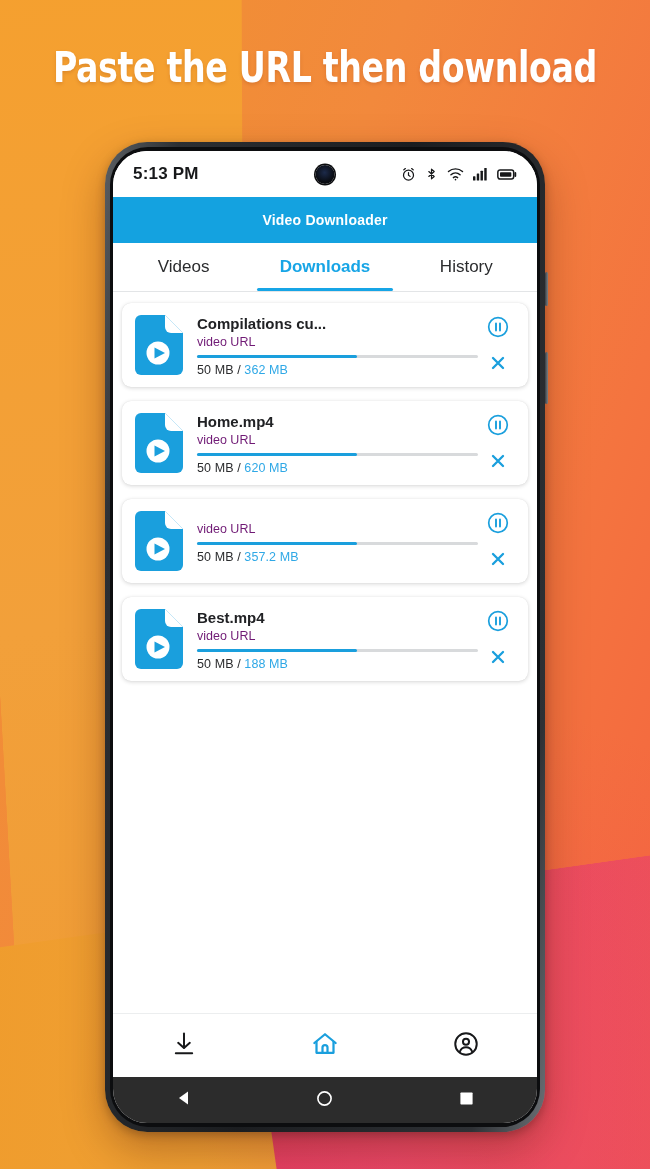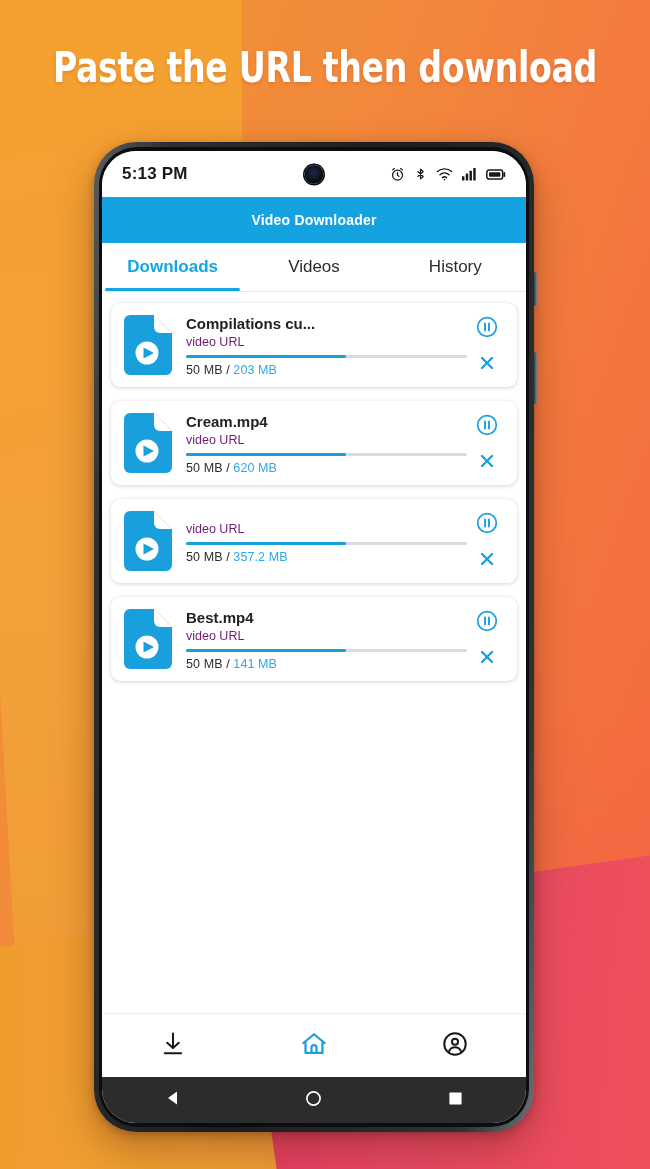--- a/index.html
+++ b/index.html
@@ -50,21 +50,21 @@
     font-weight: bold;
     font-size: 42px;
     letter-spacing: -0.4px;
     transform: scaleX(0.88);
     text-shadow: 0 2px 4px rgba(120,40,10,0.18);
     white-space: nowrap;
   }
 
   
   #phone {
-    position: absolute; left: 94px; top: 142px;
+    position: absolute; left: 105px; top: 142px;
     width: 440px; height: 990px;
     border-radius: 42px;
     background: linear-gradient(100deg, #5b5f63 0%, #2c2f33 12%, #1b1d20 50%, #2e3135 88%, #6b7075 100%);
     padding: 5px;
     box-shadow: 0 18px 42px rgba(90,30,10,0.35), 0 3px 10px rgba(0,0,0,0.25);
   }
   .phone-inner {
     width: 100%; height: 100%;
     border-radius: 38px;
     background: #0c0d0f;
@@ -279,22 +279,22 @@
             </svg>
           </span>
         </div>
       </div>
 
       <div class="appbar">
         <div class="appbar-title">Video Downloader</div>
       </div>
 
       <div class="tabs">
+        <div class="tab">Videos</div>
         <div class="tab active">Downloads</div>
-        <div class="tab">Videos</div>
         <div class="tab">History</div>
       </div>
 
       <div class="list">
 
         <div class="card">
           <span class="file-icon">
             <svg width="56" height="64" viewBox="0 0 56 64">
               <path d="M4 8a6 6 0 0 1 6-6h24l18 18v36a6 6 0 0 1-6 6H10a6 6 0 0 1-6-6z" fill="#1a9fdd"></path>
               <path d="M34 2l18 18H40a6 6 0 0 1-6-6z" fill="#ffffff"></path>
@@ -302,21 +302,21 @@
               <path d="M23.5 34.5 34 40l-10.5 5.5z" fill="#1a9fdd"></path>
             </svg>
           </span>
           <div class="card-body">
             <div class="card-title">Compilations cu...</div>
             <div class="card-sub">video URL</div>
             <div class="progress">
               <div class="progress-fill" style="width: 57%;"></div>
             </div>
             <div class="card-size">
-              <span>50 MB</span><span> / </span><span class="total">203 MB</span>
+              <span>50 MB</span><span> / </span><span class="total">362 MB</span>
             </div>
           </div>
           <div class="card-actions">
             <span class="icon-btn">
               <svg width="24" height="24" viewBox="0 0 24 24" fill="none" stroke="#1a9fdd" stroke-width="1.7">
                 <circle cx="12" cy="12" r="9.3"></circle>
                 <path d="M10 8.4v7.2M14 8.4v7.2" stroke-linecap="round" stroke-width="1.9"></path>
               </svg>
             </span>
             <span class="icon-btn">
@@ -330,21 +330,21 @@
         <div class="card">
           <span class="file-icon">
             <svg width="56" height="64" viewBox="0 0 56 64">
               <path d="M4 8a6 6 0 0 1 6-6h24l18 18v36a6 6 0 0 1-6 6H10a6 6 0 0 1-6-6z" fill="#1a9fdd"></path>
               <path d="M34 2l18 18H40a6 6 0 0 1-6-6z" fill="#ffffff"></path>
               <circle cx="27" cy="40" r="11.5" fill="#ffffff"></circle>
               <path d="M23.5 34.5 34 40l-10.5 5.5z" fill="#1a9fdd"></path>
             </svg>
           </span>
           <div class="card-body">
-            <div class="card-title">Cream.mp4</div>
+            <div class="card-title">Home.mp4</div>
             <div class="card-sub">video URL</div>
             <div class="progress">
               <div class="progress-fill" style="width: 57%;"></div>
             </div>
             <div class="card-size">
               <span>50 MB</span><span> / </span><span class="total">620 MB</span>
             </div>
           </div>
           <div class="card-actions">
             <span class="icon-btn">
@@ -403,21 +403,21 @@
               <path d="M23.5 34.5 34 40l-10.5 5.5z" fill="#1a9fdd"></path>
             </svg>
           </span>
           <div class="card-body">
             <div class="card-title">Best.mp4</div>
             <div class="card-sub">video URL</div>
             <div class="progress">
               <div class="progress-fill" style="width: 57%;"></div>
             </div>
             <div class="card-size">
-              <span>50 MB</span><span> / </span><span class="total">141 MB</span>
+              <span>50 MB</span><span> / </span><span class="total">188 MB</span>
             </div>
           </div>
           <div class="card-actions">
             <span class="icon-btn">
               <svg width="24" height="24" viewBox="0 0 24 24" fill="none" stroke="#1a9fdd" stroke-width="1.7">
                 <circle cx="12" cy="12" r="9.3"></circle>
                 <path d="M10 8.4v7.2M14 8.4v7.2" stroke-linecap="round" stroke-width="1.9"></path>
               </svg>
             </span>
             <span class="icon-btn">

